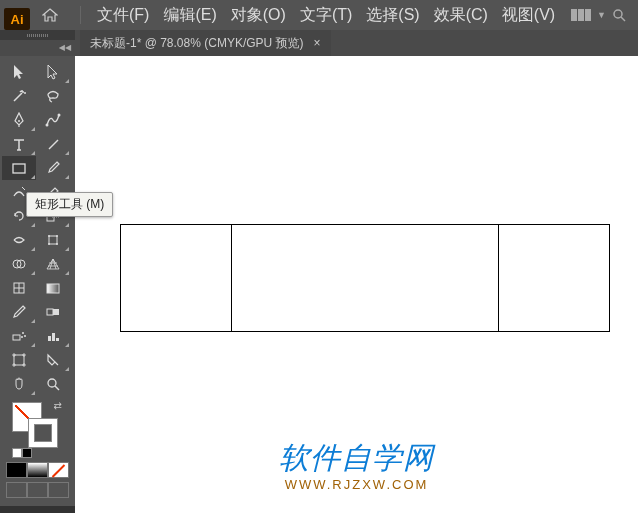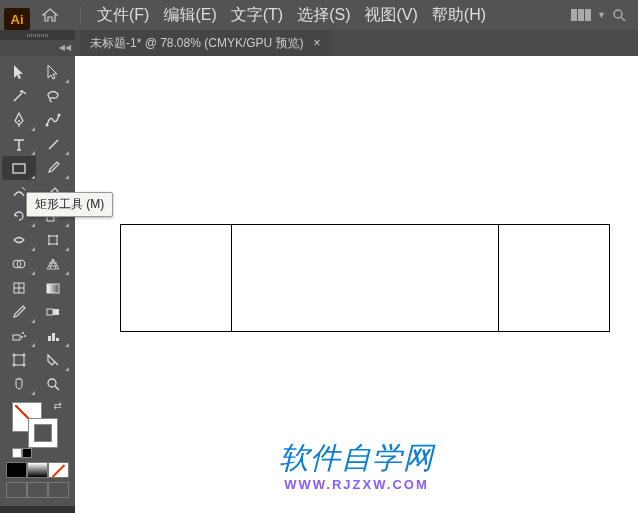--- a/index.html
+++ b/index.html
@@ -51,41 +51,42 @@
   
   .tooltip { position: absolute; left: 26px; top: 192px; background: #f4f4f0; border: 1px solid #999; color: #222; font-size: 12px; padding: 3px 8px; z-index: 50; border-radius: 2px; box-shadow: 0 1px 3px rgba(0,0,0,.3); }
 
   .canvas-area { position: absolute; left: 75px; top: 56px; right: 0; bottom: 0; background: #fff; overflow: hidden; }
   
   .rects { position: absolute; left: 45px; top: 168px; }
   .rect { position: absolute; border: 1px solid #000; background: transparent; }
   
   .watermark { position: absolute; left: 204px; top: 382px; text-align: center; }
   .wm-main { font-size: 30px; font-weight: 400; color: #0d7dd6; letter-spacing: 1px; font-style: italic; }
-  .wm-sub { font-size: 13px; font-weight: bold; color: #8b5cf6; letter-spacing: 2px; margin-top: -2px; }
+  .wm-sub { font-size: 13px; font-weight: normal; color: #a16207; letter-spacing: 2px; margin-top: -2px; }
   
   svg { display: block; }
 </style>
 </head>
 <body>
 
 <div class="menubar">
   <div class="ai-logo">Ai</div>
   <div class="home-icon">
     <svg width="16" height="14" viewBox="0 0 16 14">
         <path d="M8 1 L15 7 H13 V13 H10 V9 H6 V13 H3 V7 H1 Z" fill="none" stroke="#ccc" stroke-width="1.2"></path>
       </svg>
   </div>
   <div class="menu-sep"></div>
   <div class="menu-item">文件(F)</div>
   <div class="menu-item">编辑(E)</div>
+  <div class="menu-item">对象(O)</div>
   <div class="menu-item">文字(T)</div>
   <div class="menu-item">选择(S)</div>
+  <div class="menu-item">效果(C)</div>
   <div class="menu-item">视图(V)</div>
-  <div class="menu-item">帮助(H)</div>
   <div class="menu-right">
     <div class="workspace-icon">
         <span></span>
         <span></span>
         <span></span>
       </div>
     <span style="color:#aaa;font-size:9px;">▼</span>
     <svg class="search-icon-mb" width="14" height="14" viewBox="0 0 14 14">
         <circle cx="6" cy="6" r="4" fill="none" stroke="#aaa" stroke-width="1.5"></circle>
         <line x1="9" y1="9" x2="13" y2="13" stroke="#aaa" stroke-width="1.5"></line>

